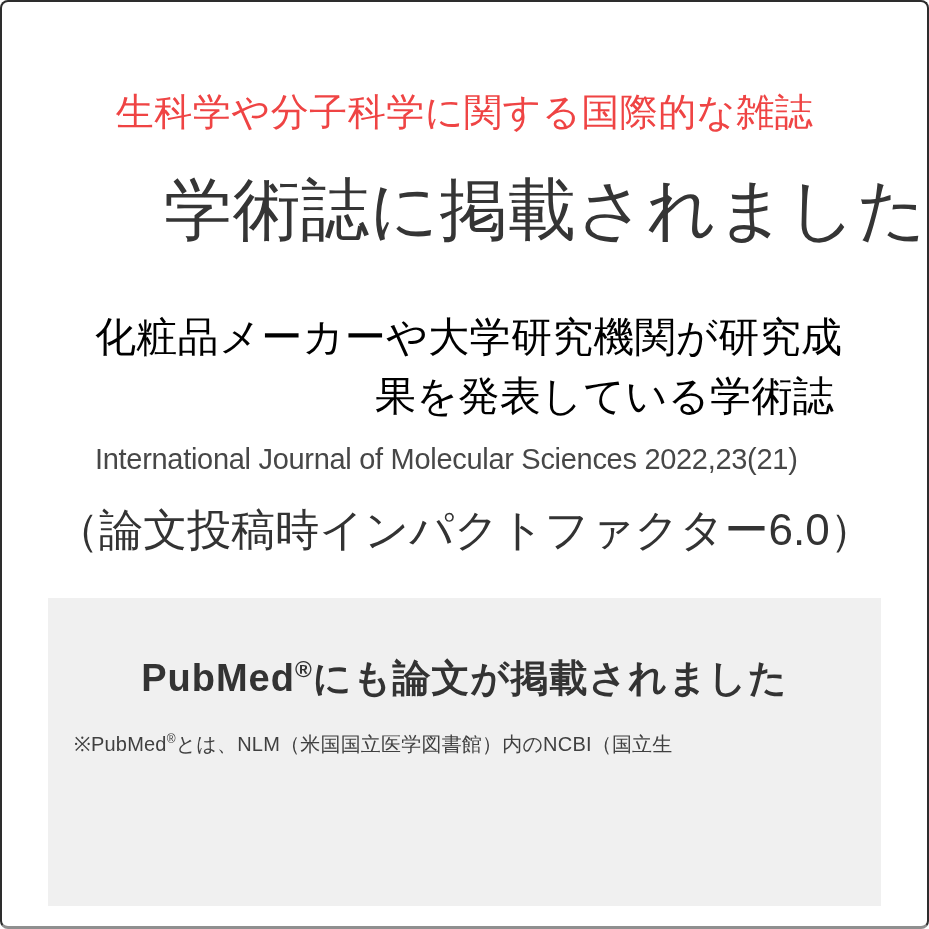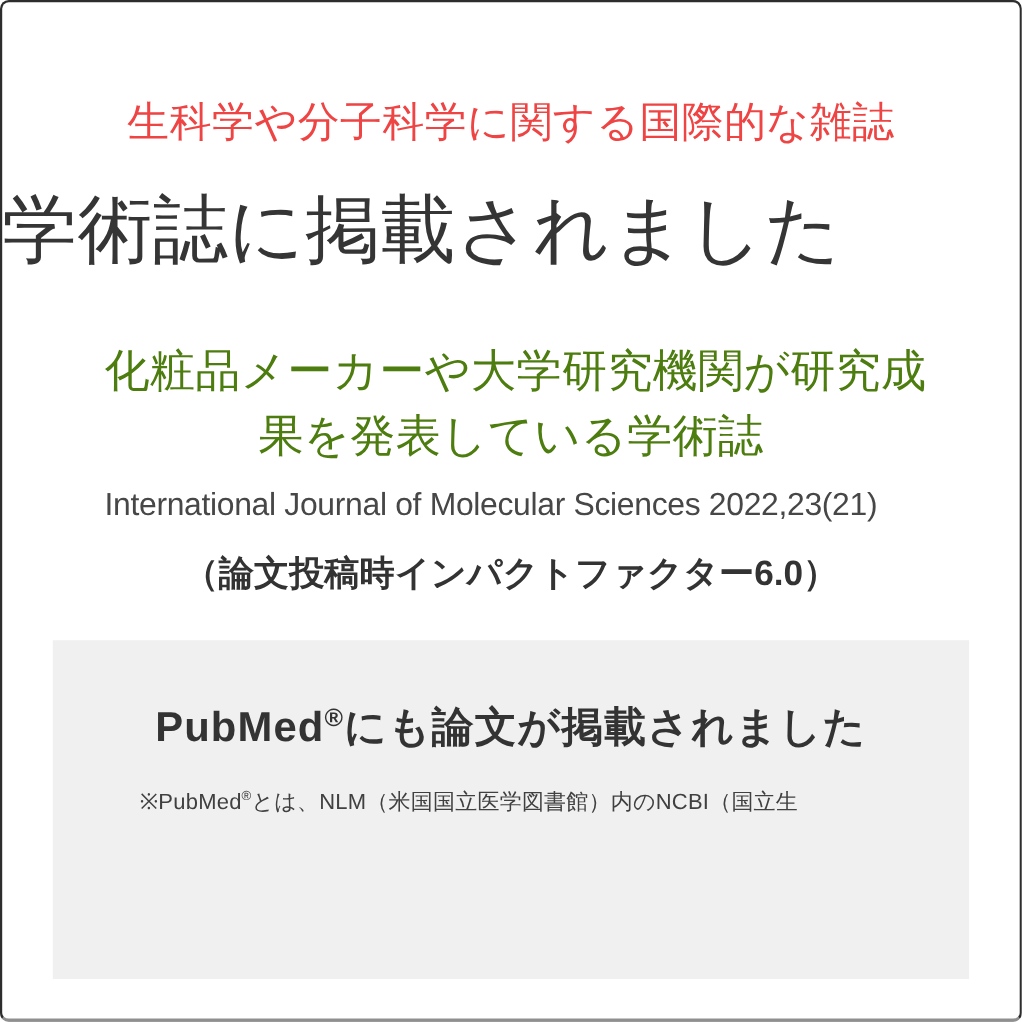--- a/index.html
+++ b/index.html
@@ -25,61 +25,61 @@
     margin-top: 86px;
     text-align: center;
     font-size: 38px;
     line-height: 1.3;
     letter-spacing: 0.5px;
     color: #ef4444;
     white-space: nowrap;
   }
   .main-heading {
     margin-top: 30px;
-    text-align: left;
+    text-align: right;
     font-size: 68px;
     font-weight: 400;
     line-height: 1.25;
     letter-spacing: 0.5px;
     color: #353535;
     white-space: nowrap;
   }
   .description {
     margin: 56px 93px 0 93px;
-    text-align: center;
+    text-align: right;
     font-size: 41px;
     line-height: 1.42;
     letter-spacing: 0.3px;
-    color: #4d7c0f;
+    color: #000000;
   }
   .description .line { white-space: nowrap; }
   .citation {
     margin: 16px 93px 0 93px;
     text-align: left;
     font-size: 29px;
     line-height: 1.3;
     letter-spacing: -0.3px;
     color: #474747;
     white-space: nowrap;
   }
   .impact-factor {
     margin-top: 22px;
     text-align: center;
-    font-size: 32px;
-    font-weight: 700;
+    font-size: 44px;
+    font-weight: 400;
     line-height: 1.3;
     color: #333333;
     white-space: nowrap;
   }
   .pubmed-box {
     box-sizing: border-box;
     margin: 40px 46px 0 46px;
     height: 308px;
     background: #f0f0f0;
-    padding: 0 79px;
+    padding: 0 26px;
   }
   .pubmed-heading {
     padding-top: 56px;
     text-align: center;
     font-size: 38px;
     font-weight: 700;
     line-height: 1.3;
     letter-spacing: 1px;
     color: #333333;
     white-space: nowrap;

